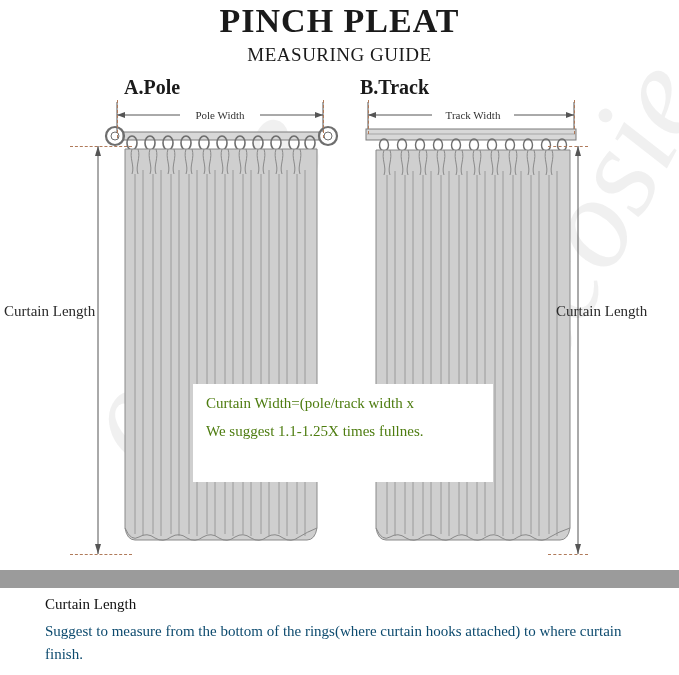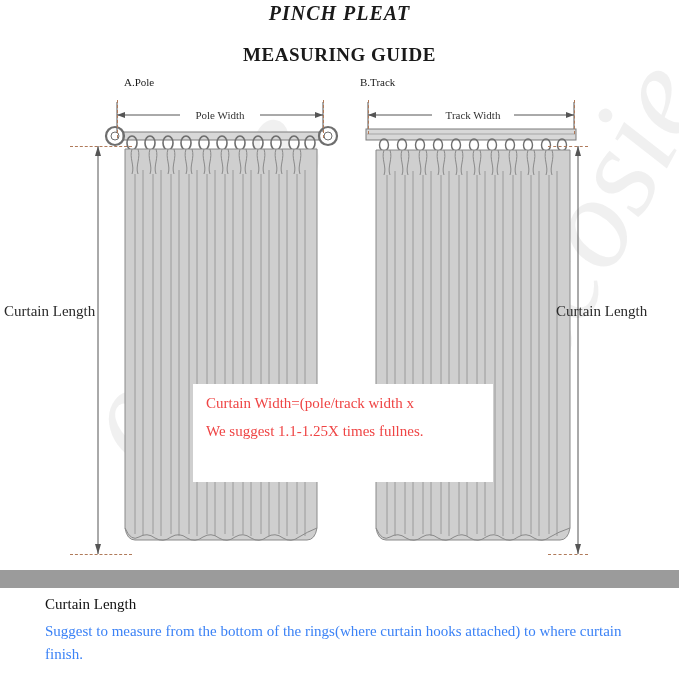--- a/index.html
+++ b/index.html
@@ -21,41 +21,40 @@
     height: 675px;
   }
 
   
   .title {
     position: absolute;
     top: 2px;
     left: 0;
     width: 679px;
     text-align: center;
+    font-size: 34px;
+    font-weight: bold;
+    letter-spacing: 1px;
+  }
+  .subtitle {
+    position: absolute;
+    top: 44px;
+    left: 0;
+    width: 679px;
+    text-align: center;
+    font-size: 19px;
+    font-weight: normal;
+    letter-spacing: 0.5px;
+  }
+
+  
+  .col-head {
+    position: absolute;
     font-size: 20px;
     font-weight: bold;
-    letter-spacing: 1px;
-    font-style: italic;
-  }
-  .subtitle {
-    position: absolute;
-    top: 44px;
-    left: 0;
-    width: 679px;
-    text-align: center;
-    font-size: 19px;
-    font-weight: bold;
-    letter-spacing: 0.5px;
-  }
-
-  
-  .col-head {
-    position: absolute;
-    font-size: 11px;
-    font-weight: normal;
   }
   .col-head.a { top: 76px; left: 124px; }
   .col-head.b { top: 76px; left: 360px; }
 
   
   .watermark {
     position: absolute;
     font-family: "Liberation Serif", serif;
     font-style: italic;
     font-size: 150px;
@@ -95,21 +94,21 @@
     height: 98px;
     background: #ffffff;
     border: 1px solid #ffffff;
     padding: 8px 12px;
     box-sizing: border-box;
   }
   .note-box p {
     margin: 0 0 6px 0;
     font-size: 15px;
     line-height: 1.45;
-    color: #ef4444;
+    color: #4d7c0f;
   }
 
   
   .footer {
     position: absolute;
     left: 0;
     top: 570px;
     width: 679px;
     height: 105px;
     background: #ffffff;
@@ -129,21 +128,21 @@
     font-size: 15px;
     color: #111;
   }
   .footer-text {
     position: absolute;
     left: 45px;
     top: 50px;
     width: 600px;
     font-size: 15px;
     line-height: 1.5;
-    color: #3b82f6;
+    color: #0c4a6e;
   }
 </style>
 </head>
 <body>
 
 <div class="page">
 
   <div class="watermark wm1">ecosie</div>
   <div class="watermark wm2">ecosie</div>
 

